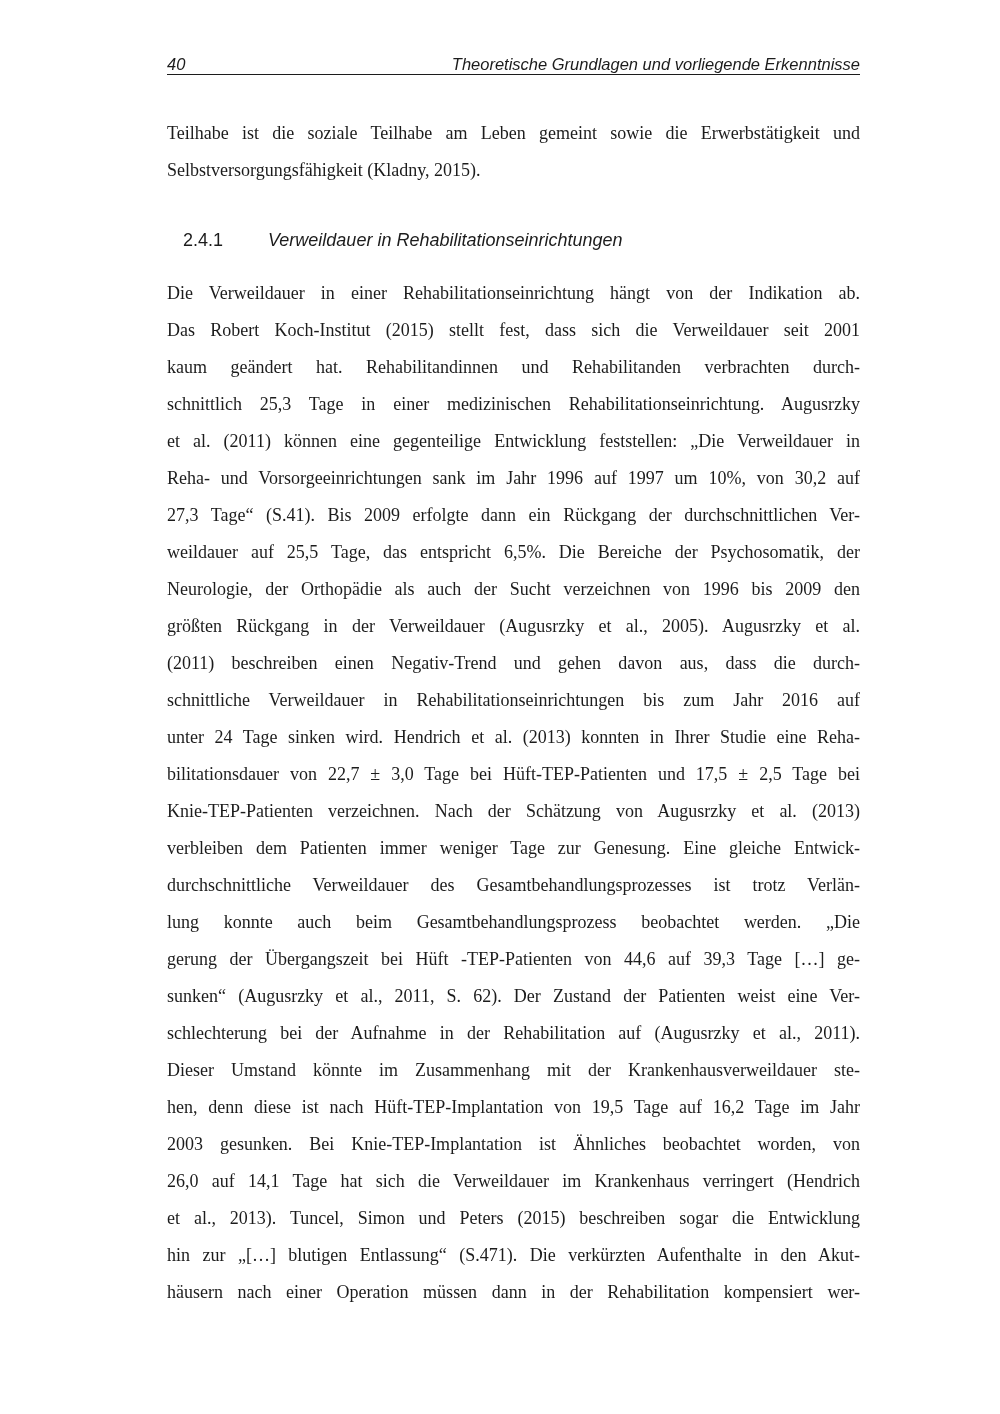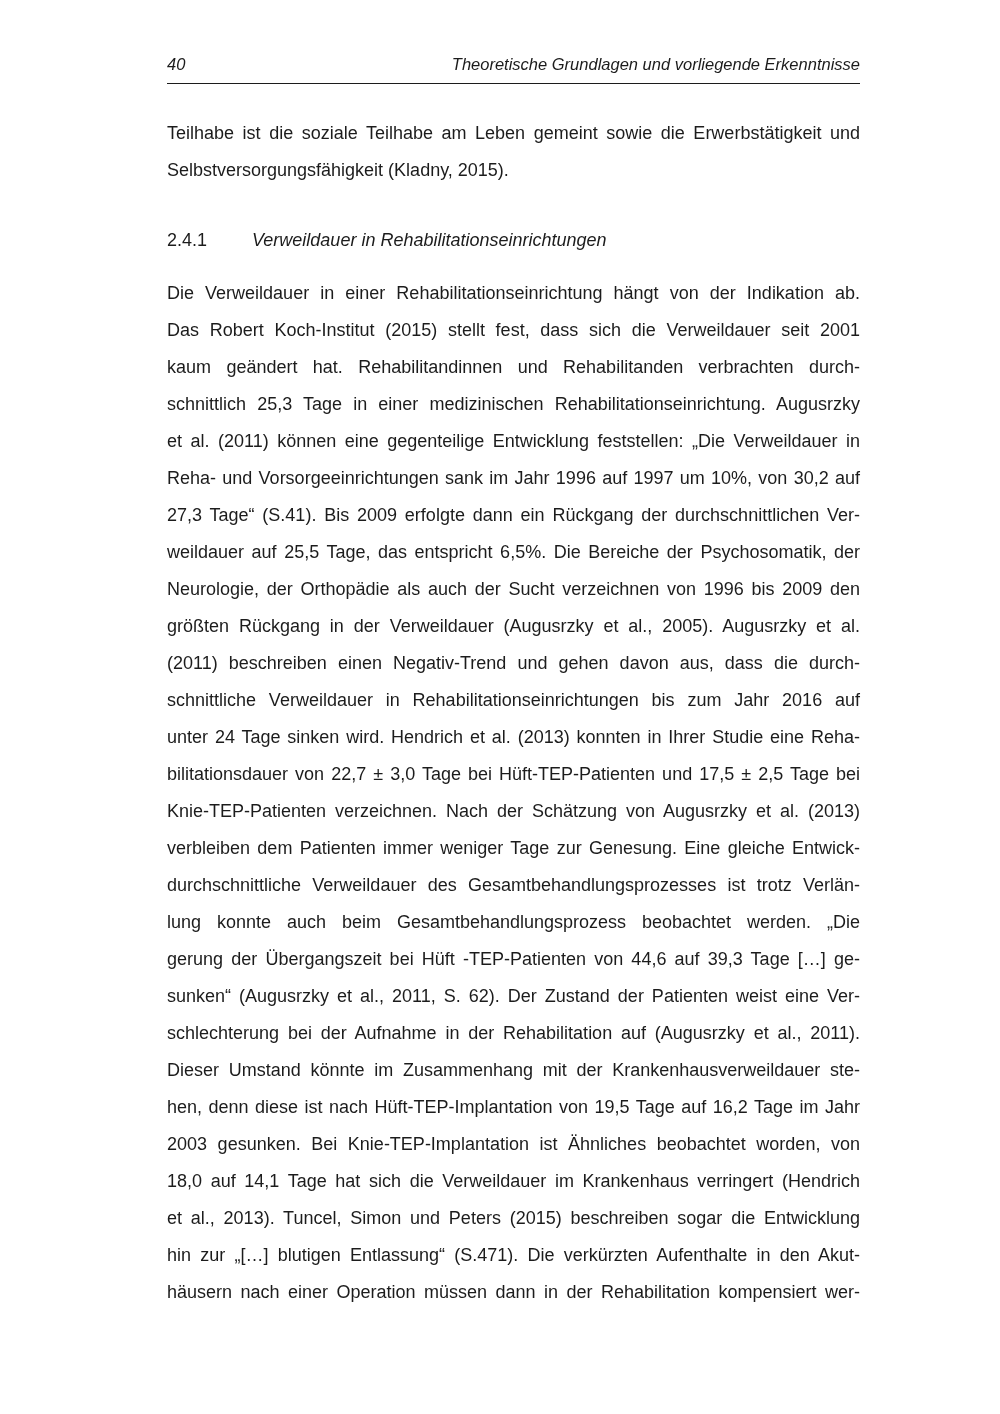--- a/index.html
+++ b/index.html
@@ -19,44 +19,45 @@
   .page-header {
     position: absolute;
     left: 167px;
     width: 693px;
     top: 55px;
     display: flex;
     justify-content: space-between;
     align-items: baseline;
     font-size: 16.5px;
     font-style: italic;
-    padding-bottom: 9px;
     border-bottom: 1.6px solid #1c1c1c;
   }
   .content {
     position: absolute;
     left: 167px;
     top: 115px;
     width: 693px;
     font-size: 18px;
     line-height: 37px;
   }
   .paragraph .line {
     text-align: justify;
     text-align-last: justify;
+    font-family: Liberation Serif, serif;
   }
   .paragraph .line.last {
     text-align-last: left;
   }
   .heading {
     margin-top: 33px;
     margin-bottom: 16px;
     font-size: 18px;
     line-height: 37px;
     white-space: nowrap;
+    margin-left: 16px;
   }
   .heading-number {
     display: inline-block;
     width: 85px;
     font-style: normal;
   }
   .heading-title {
     font-style: italic;
   }
 </style>
@@ -99,20 +100,20 @@
         <div class="line">Knie-TEP-Patienten verzeichnen. Nach der Schätzung von Augusrzky et al. (2013)</div>
         <div class="line">verbleiben dem Patienten immer weniger Tage zur Genesung. Eine gleiche Entwick-</div>
         <div class="line">durchschnittliche Verweildauer des Gesamtbehandlungsprozesses ist trotz Verlän-</div>
         <div class="line">lung konnte auch beim Gesamtbehandlungsprozess beobachtet werden. „Die</div>
         <div class="line">gerung der Übergangszeit bei Hüft -TEP-Patienten von 44,6 auf 39,3 Tage […] ge-</div>
         <div class="line">sunken“ (Augusrzky et al., 2011, S. 62). Der Zustand der Patienten weist eine Ver-</div>
         <div class="line">schlechterung bei der Aufnahme in der Rehabilitation auf (Augusrzky et al., 2011).</div>
         <div class="line">Dieser Umstand könnte im Zusammenhang mit der Krankenhausverweildauer ste-</div>
         <div class="line">hen, denn diese ist nach Hüft-TEP-Implantation von 19,5 Tage auf 16,2 Tage im Jahr</div>
         <div class="line">2003 gesunken. Bei Knie-TEP-Implantation ist Ähnliches beobachtet worden, von</div>
-        <div class="line">18,0 auf 14,1 Tage hat sich die Verweildauer im Krankenhaus verringert (Hendrich</div>
+        <div class="line">26,0 auf 14,1 Tage hat sich die Verweildauer im Krankenhaus verringert (Hendrich</div>
         <div class="line">et al., 2013). Tuncel, Simon und Peters (2015) beschreiben sogar die Entwicklung</div>
         <div class="line">hin zur „[…] blutigen Entlassung“ (S.471). Die verkürzten Aufenthalte in den Akut-</div>
         <div class="line">häusern nach einer Operation müssen dann in der Rehabilitation kompensiert wer-</div>
       </div>
 
   </main>
 </div>
 
 </body></html>

